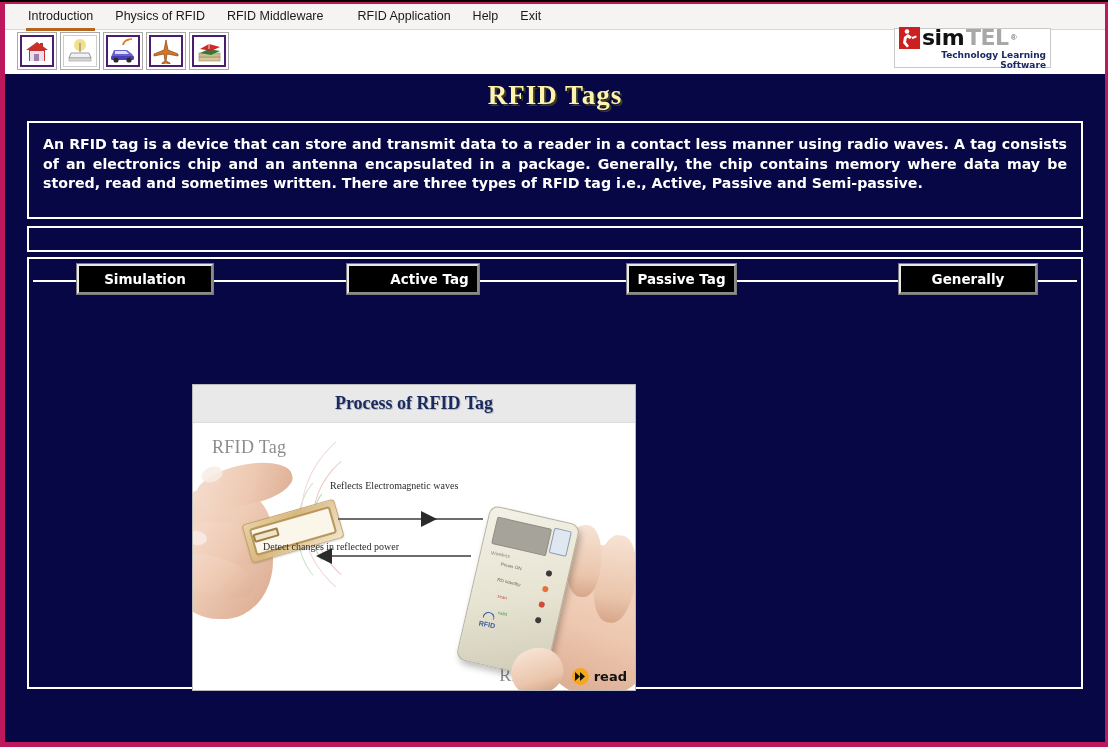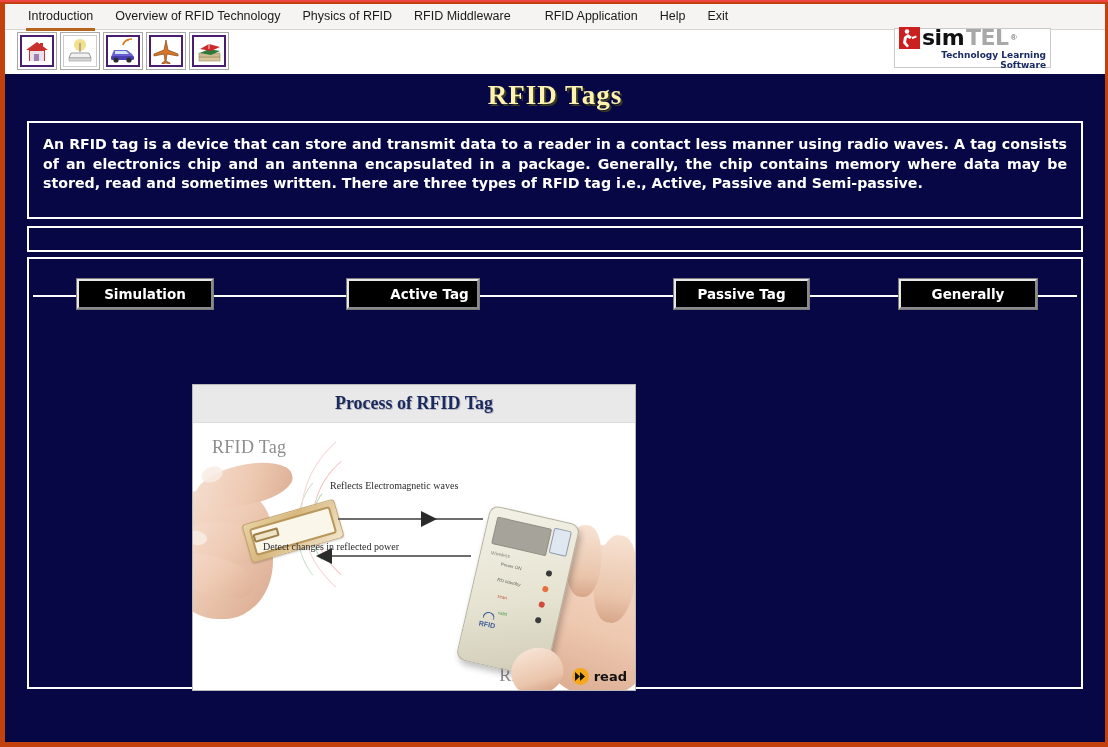--- a/index.html
+++ b/index.html
@@ -10,22 +10,22 @@
     height: 747px;
     overflow: hidden;
     font-family: "Liberation Sans", sans-serif;
   }
 
   
   #app-root {
     position: relative;
     width: 1108px;
     height: 747px;
-    background: #c2410c;      
-    border-top: 2px solid #ef4444;
+    background: #be185d;      
+    border-top: 2px solid #000000;
   }
 
   
   #menubar {
     position: absolute;
     left: 5px; top: 2px;
     width: 1100px; height: 26px;
     background: #f5f4f2;
     border-bottom: 1px solid #d9d7d2;
     display: flex;
@@ -198,21 +198,21 @@
     position: absolute;
     left: 22px; top: 183px;
     width: 1056px; height: 432px;
     background: #070745;
     border: 2px solid #ffffff;
   }
 
   
   #tabrow {
     position: absolute;
-    left: 0; top: 15px;
+    left: 0; top: 0;
     width: 100%; height: 44px;
   }
   #tab-rule {
     position: absolute;
     left: 4px; right: 4px;
     top: 21px;
     height: 2px;
     background: #ffffff;
   }
   .tab-btn {
@@ -228,21 +228,21 @@
     font-weight: 700;
     font-size: 13.5px;
     display: flex;
     align-items: center;
     justify-content: center;
     cursor: pointer;
     z-index: 2;
   }
   #tab-0 { left: 48px;  width: 136px; }
   #tab-1 { left: 318px; width: 132px; padding-left: 33px; }
-  #tab-2 { left: 598px; width: 135px; margin-left: 47px; }
+  #tab-2 { left: 598px; width: 109px; }
   #tab-3 { left: 870px; width: 138px; }
 
   
   #content-card {
     position: absolute;
     left: 163px; top: 125px;
     width: 444px; height: 307px;
     background: #ffffff;
     border: 1px solid #b9b9b9;
     overflow: hidden;
@@ -526,21 +526,20 @@
 
   
 </style>
 </head>
 <body>
 
 <div id="app-root">
 
   <div id="menubar">
     <div class="menu-item active">Introduction</div>
-    <div class="menu-item">Overview of RFID Technology</div>
     <div class="menu-item">Physics of RFID</div>
     <div class="menu-item">RFID Middleware</div>
     <div class="menu-item" style="margin-left:12px;">RFID Application</div>
     <div class="menu-item">Help</div>
     <div class="menu-item">Exit</div>
   </div>
 
   <div id="toolbar-strip">
     <div id="toolbar-icons">
 

